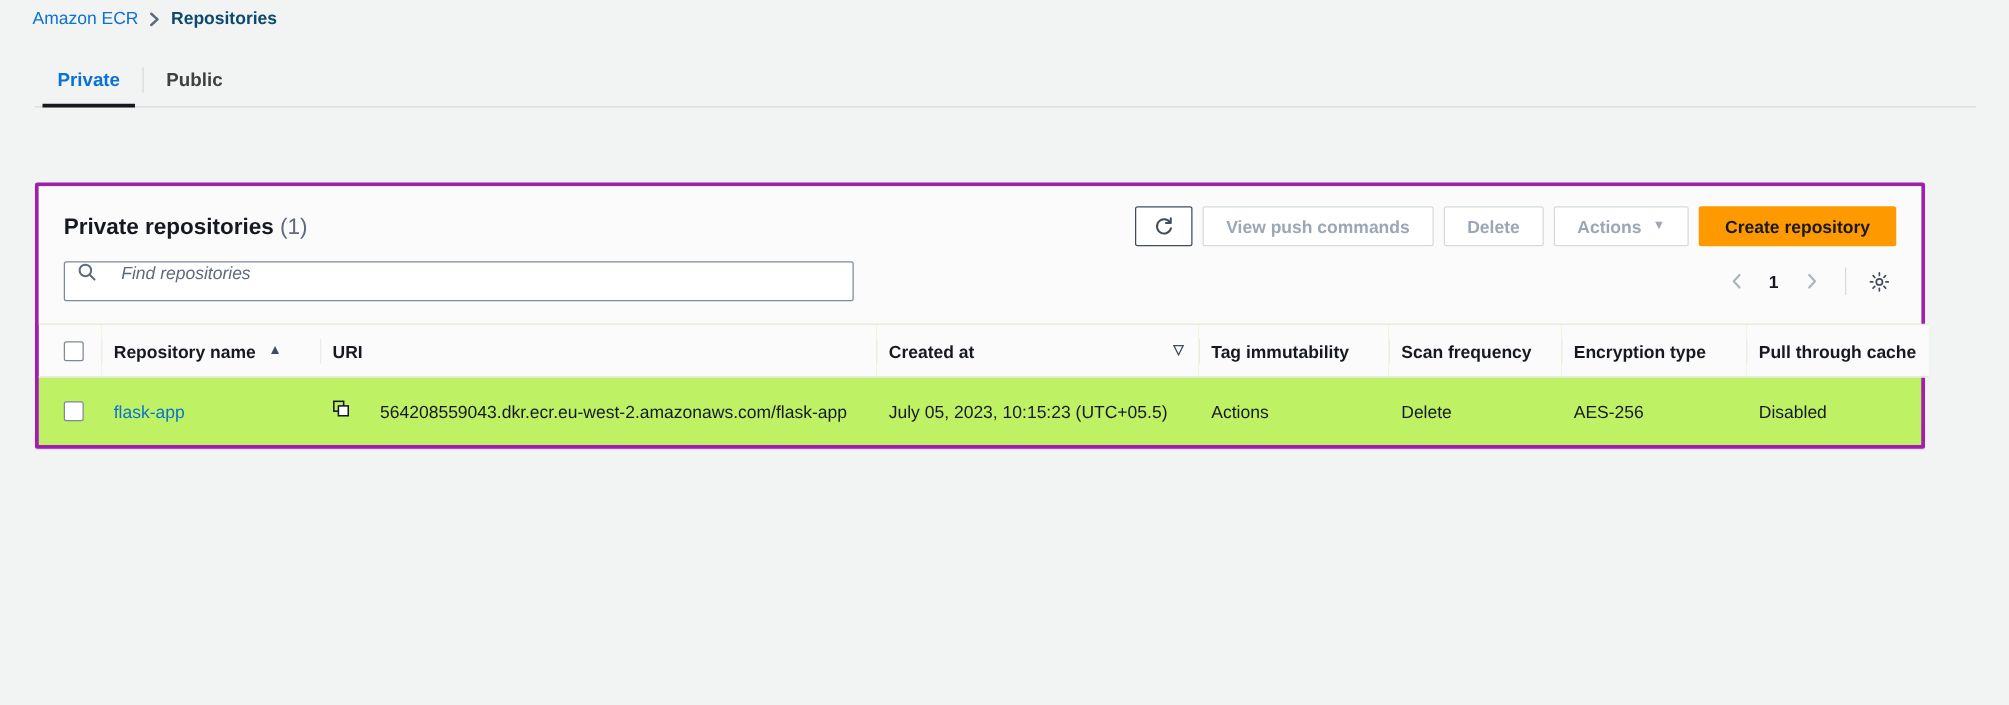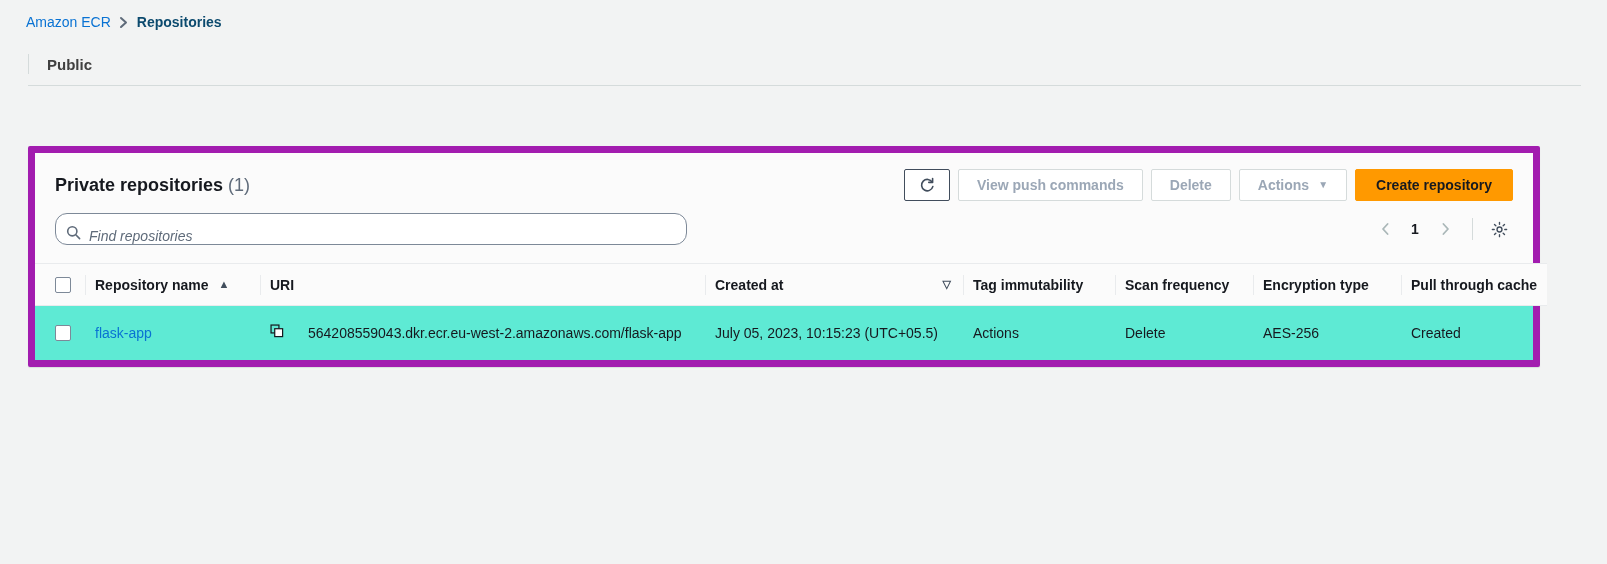--- a/index.html
+++ b/index.html
@@ -8,21 +8,21 @@
     width: 1607px;
     height: 564px;
     background: #f2f3f3;
     font-family: "Liberation Sans", sans-serif;
     -webkit-font-smoothing: antialiased;
   }
 
   
   .breadcrumb {
     display: flex;
-    align-items: center;
+    align-items: flex-end;
     padding: 22px 0 0 26px;
     font-size: 14px;
     height: 22px;
   }
   .crumb-link {
     color: #0972d3;
     cursor: pointer;
     font-size: 14px;
     white-space: nowrap;
   }
@@ -86,22 +86,22 @@
     height: 20px;
     background: #d5dbdb;
   }
 
   
   .panel {
     position: absolute;
     left: 28px;
     top: 146px;
     width: 1512px;
-    background: #5eead4;
-    border: 7px solid #a21caf;
+    background: #bef264;
+    border: 3px solid #a21caf;
     border-radius: 2px;
     box-shadow: 0 1px 1px 0 rgba(0,28,36,0.10);
   }
 
   .panel-header {
     padding: 16px 20px 18px 20px;
     background: #fbfbfb;
   }
   .panel-header-top {
     display: flex;
@@ -169,25 +169,26 @@
     align-items: center;
     justify-content: space-between;
     margin-top: 12px;
     height: 32px;
   }
   .search-box {
     position: relative;
     width: 632px;
     height: 32px;
     border: 1px solid #7d8998;
-    border-radius: 12px;
+    border-radius: 2px;
     background: #fff;
     display: flex;
-    align-items: flex-end;
+    align-items: flex-start;
     padding: 0 10px;
+    gap: 12px;
   }
   .search-box svg { flex: 0 0 auto; color: #5f6b7a; }
   .search-input {
     flex: 1;
     border: none;
     outline: none;
     margin-left: 8px;
     font-size: 14px;
     font-family: "Liberation Sans", sans-serif;
     color: #16191f;
@@ -313,20 +314,23 @@
   <span class="crumb-link">Amazon ECR</span>
   <span class="crumb-sep">
     <svg width="9" height="13" viewBox="0 0 9 13" fill="none" stroke="currentColor" stroke-width="2" stroke-linecap="round" stroke-linejoin="round">
         <polyline points="2,2 7,6.5 2,11"></polyline>
       </svg>
   </span>
   <span class="crumb-current">Repositories</span>
 </div>
 
 <div class="tabs">
+  <div class="tab active">
+    <span>Private</span>
+  </div>
   <div class="tab-divider"></div>
   <div class="tab">
     <span>Public</span>
   </div>
 </div>
 
 <div class="panel">
 
   <div class="panel-header">
 
@@ -466,17 +470,17 @@
                 <rect x="5.4" y="5.4" width="9" height="9" fill="#ffffff"></rect>
               </svg>
             </span>
             <span>564208559043.dkr.ecr.eu-west-2.amazonaws.com/flask-app</span>
           </div>
         </td>
         <td>July 05, 2023, 10:15:23 (UTC+05.5)</td>
         <td>Actions</td>
         <td>Delete</td>
         <td>AES-256</td>
-        <td>Created</td>
+        <td>Disabled</td>
       </tr>
     </tbody>
   </table>
 </div>
 
 </body></html>

